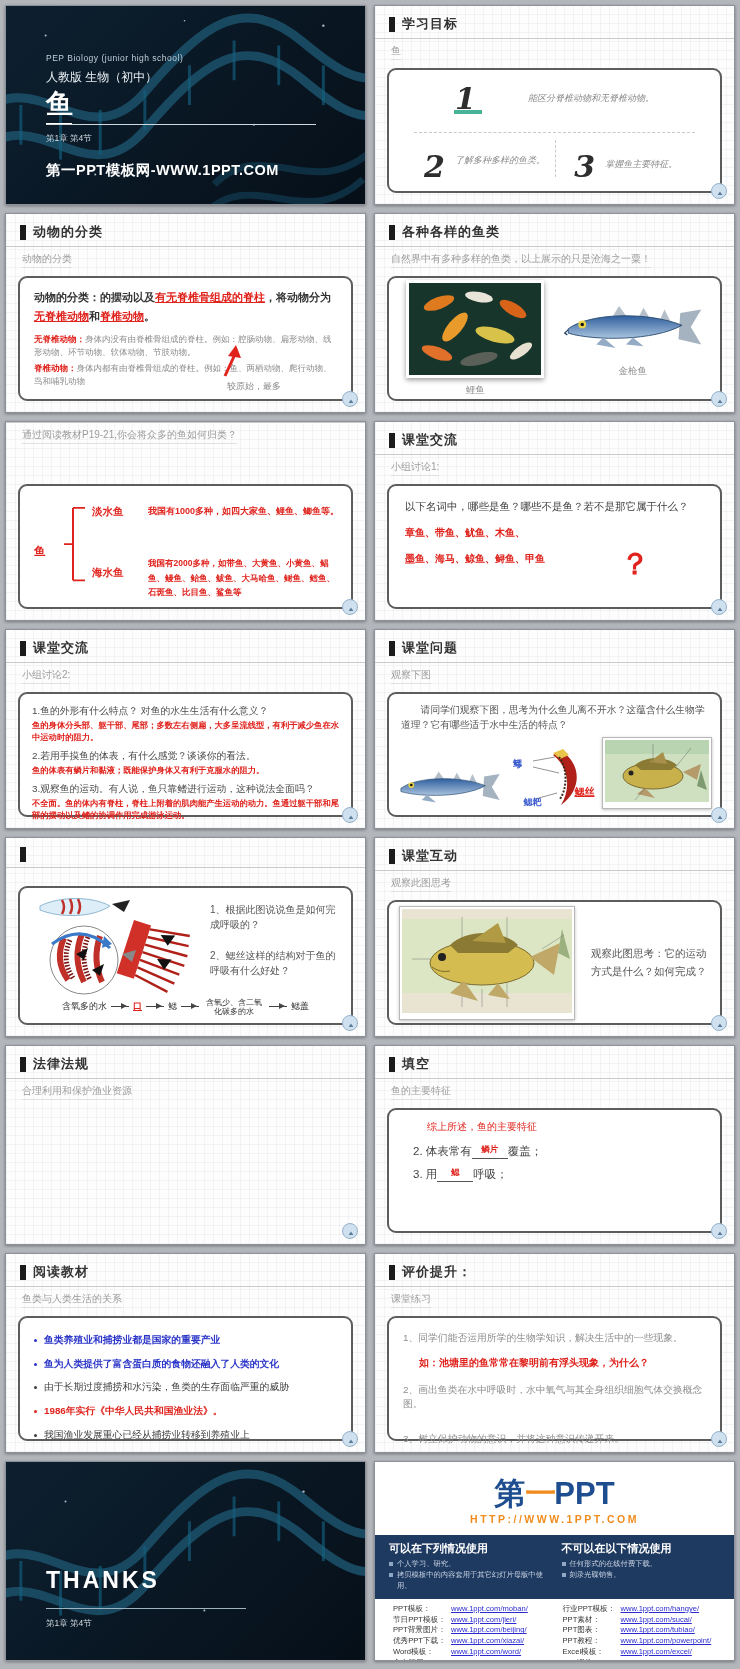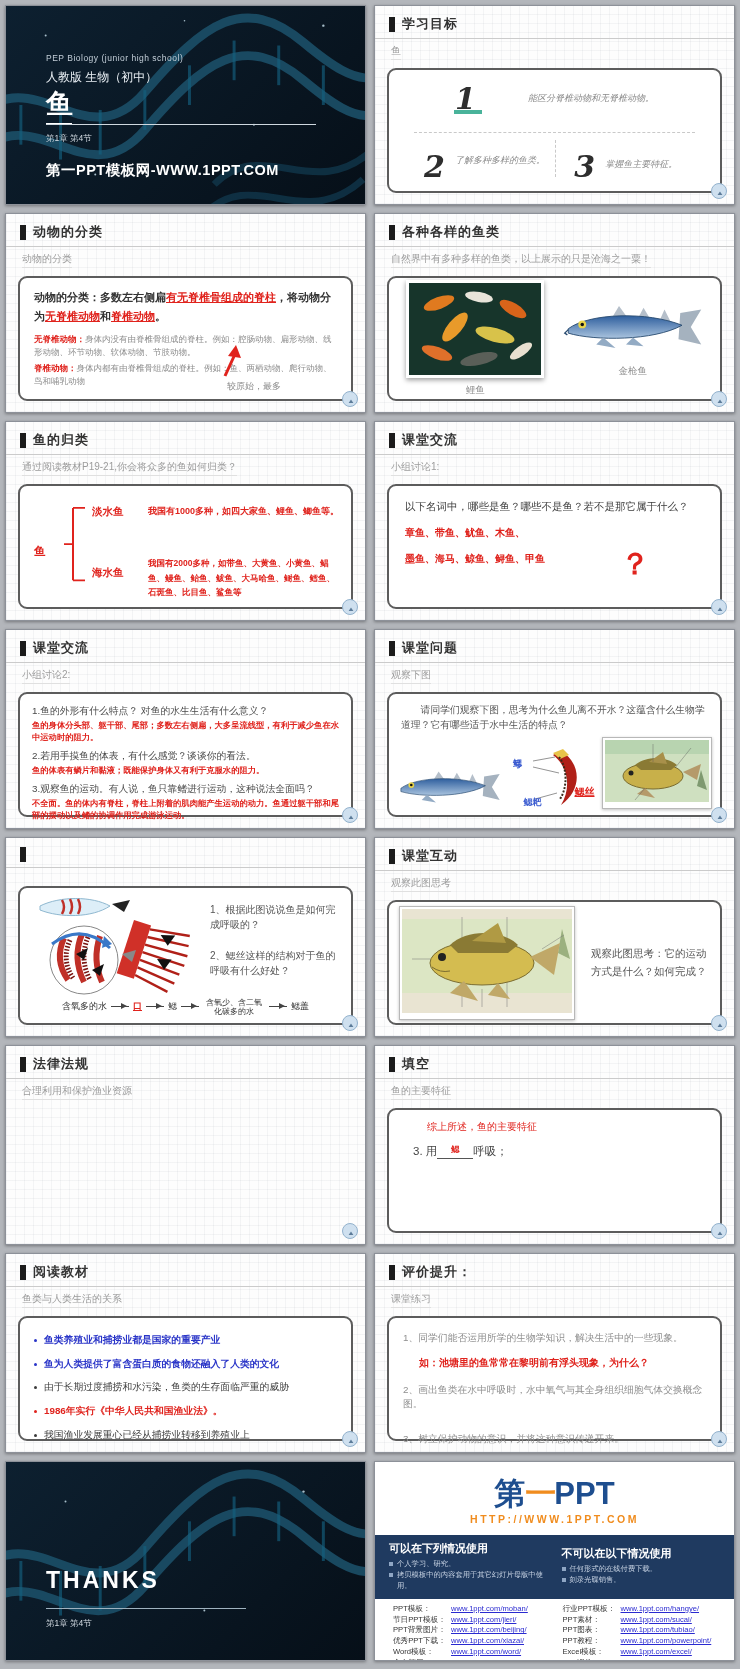--- a/index.html
+++ b/index.html
@@ -114,21 +114,21 @@
   .ev-note{margin:10px 14px 2px 30px;font-size:10px;font-weight:bold;color:#e0231d;}
   
   .th-title{position:absolute;left:40px;top:105px;font-size:23px;font-weight:bold;color:#fff;letter-spacing:3px;}
   .th-line{position:absolute;left:40px;top:146px;width:200px;height:1px;background:#9fb2bf;}
   .th-chapter{position:absolute;left:40px;top:156px;font-size:8.5px;color:#d3dbe2;}
   
   .footer-slide{background:#fff;display:flex;flex-direction:column;}
   .f-logo{text-align:center;margin-top:16px;font-size:31px;font-weight:bold;color:#1e4e8f;line-height:1;}
   .f-logo .f-yi{color:#f08c1e;letter-spacing:-2px;}
   .f-url{text-align:center;color:#f08c1e;font-weight:bold;font-size:10.5px;letter-spacing:2.5px;margin-top:4px;}
-  .f-band{margin-top:10px;background:#1f3a60;display:flex;padding:6px 14px 7px;gap:14px;align-items:center;}
+  .f-band{margin-top:10px;background:#1f3a60;display:flex;padding:6px 14px 7px;gap:14px;}
   .f-col{flex:1;}
   .f-band-title{color:#fff;font-size:11px;font-weight:bold;margin-bottom:3px;}
   .f-band-item{color:#c7d3e3;font-size:7.3px;line-height:1.5;display:flex;gap:4px;align-items:flex-start;}
   .sq{width:4px;height:4px;background:#8fa6c4;margin-top:3px;flex:0 0 auto;}
   .f-links{display:flex;padding:5px 6px 0 18px;gap:4px;}
   .f-links-col{flex:1;}
   .f-link-row{font-size:7.6px;line-height:1.42;white-space:nowrap;}
   .f-link-label{color:#333;display:inline-block;min-width:58px;}
   .f-link-url{color:#2a2ad0;text-decoration:underline;cursor:pointer;}
 </style>
@@ -202,21 +202,21 @@
   </section>
 
   <section class="slide white">
     <div class="hd">
         <span class="hd-bar"></span>
       <span class="hd-title">动物的分类</span>
       </div>
     <div class="hd-line"></div>
     <div class="sub"><span>动物的分类</span></div>
     <div class="box">
-      <div class="cl-lead"><span>动物的分类：多数左右侧扁</span><span class="red">有无脊椎骨组成的脊柱</span><span>，将动物分为</span><span class="red">无脊椎动物</span><span>和</span><span class="red">脊椎动物</span><span>。</span></div>
+      <div class="cl-lead"><span>动物的分类：的摆动以及</span><span class="red">有无脊椎骨组成的脊柱</span><span>，将动物分为</span><span class="red">无脊椎动物</span><span>和</span><span class="red">脊椎动物</span><span>。</span></div>
       <div class="cl-line"><b>无脊椎动物：</b><span>身体内没有由脊椎骨组成的脊柱。例如：腔肠动物、扁形动物、线形动物、环节动物、软体动物、节肢动物。</span></div>
       <div class="cl-line"><b>脊椎动物：</b><span>身体内都有由脊椎骨组成的脊柱。例如：鱼、两栖动物、爬行动物、鸟和哺乳动物</span></div>
       <svg class="cl-arrow" width="26" height="34">
         <line x1="8" y1="31" x2="19" y2="7" stroke="#e0231d" stroke-width="3"></line>
         <polygon points="19,0 11,11 24,13" fill="#e0231d"></polygon>
       </svg>
       <div class="cl-note">较原始，最多</div>
     </div>
     <i class="badge"></i>
   </section>
@@ -266,24 +266,20 @@
             <path d="M6,33 l-4,4 3,2" stroke="#27496e" stroke-width="1.5" fill="none"></path>
           </svg>
           <div class="ft-cap">金枪鱼</div>
         </div>
       </div>
     </div>
     <i class="badge"></i>
   </section>
 
   <section class="slide white">
-    <div class="hd">
-        <span class="hd-bar"></span>
-      <span class="hd-title">鱼的归类</span>
-      </div>
     <div class="hd-line"></div>
     <div class="sub"><span>通过阅读教材P19-21,你会将众多的鱼如何归类？</span></div>
     <div class="box">
       <div class="tree">
         <span class="tr-root">鱼</span>
         <svg class="tr-brk" viewBox="0 0 26 100" preserveAspectRatio="none">
           <path d="M2,50 h9 M11,6 v88 M11,6 h12 M11,94 h12" stroke="#e0231d" stroke-width="2" fill="none"></path>
         </svg>
         <span class="tr-b1">淡水鱼</span>
         <span class="tr-t1">我国有1000多种，如四大家鱼、鲤鱼、鲫鱼等。</span>
@@ -507,20 +503,21 @@
 
   <section class="slide white">
     <div class="hd">
         <span class="hd-bar"></span>
       <span class="hd-title">填空</span>
       </div>
     <div class="hd-line"></div>
     <div class="sub"><span>鱼的主要特征</span></div>
     <div class="box">
       <div class="bk-head">综上所述，鱼的主要特征</div>
+      <div class="bk-item"><span>2. 体表常有</span><span class="bl"><i>鳞片</i></span><span>覆盖；</span></div>
       <div class="bk-item"><span>3. 用</span><span class="bl"><i>鳃</i></span><span>呼吸；</span></div>
     </div>
     <i class="badge"></i>
   </section>
 
   <section class="slide white">
     <div class="hd">
         <span class="hd-bar"></span>
       <span class="hd-title">阅读教材</span>
       </div>

